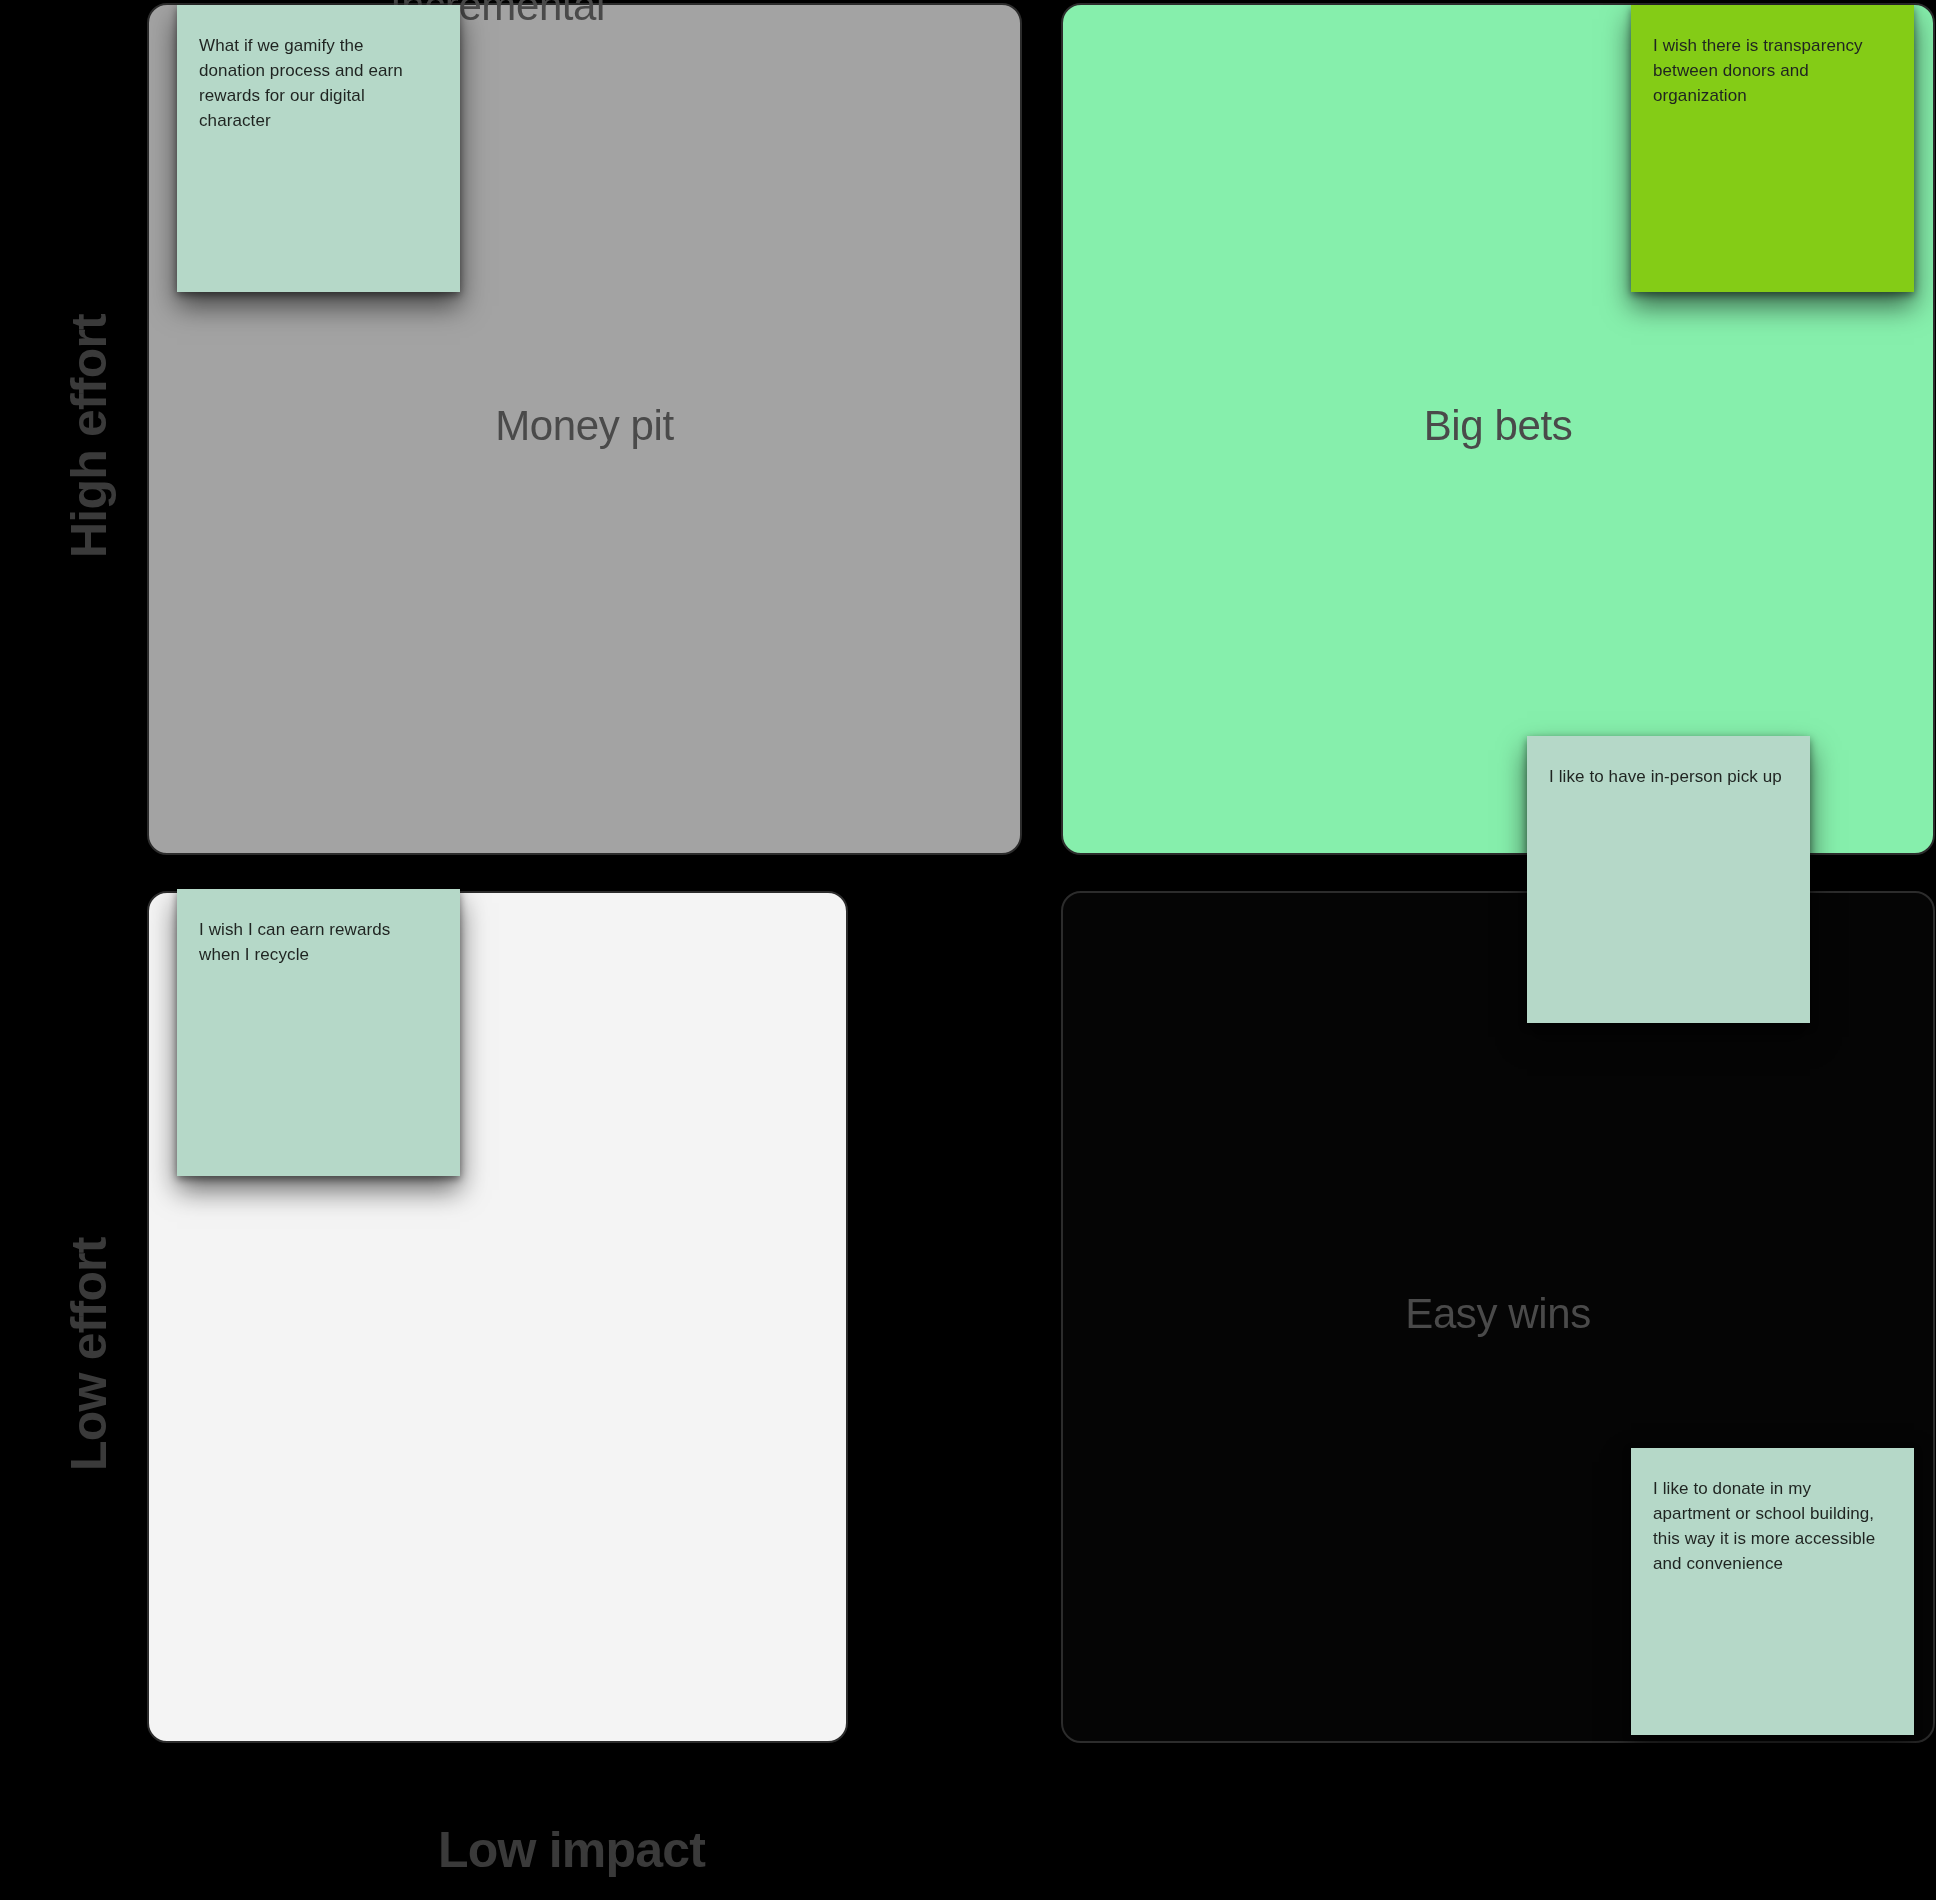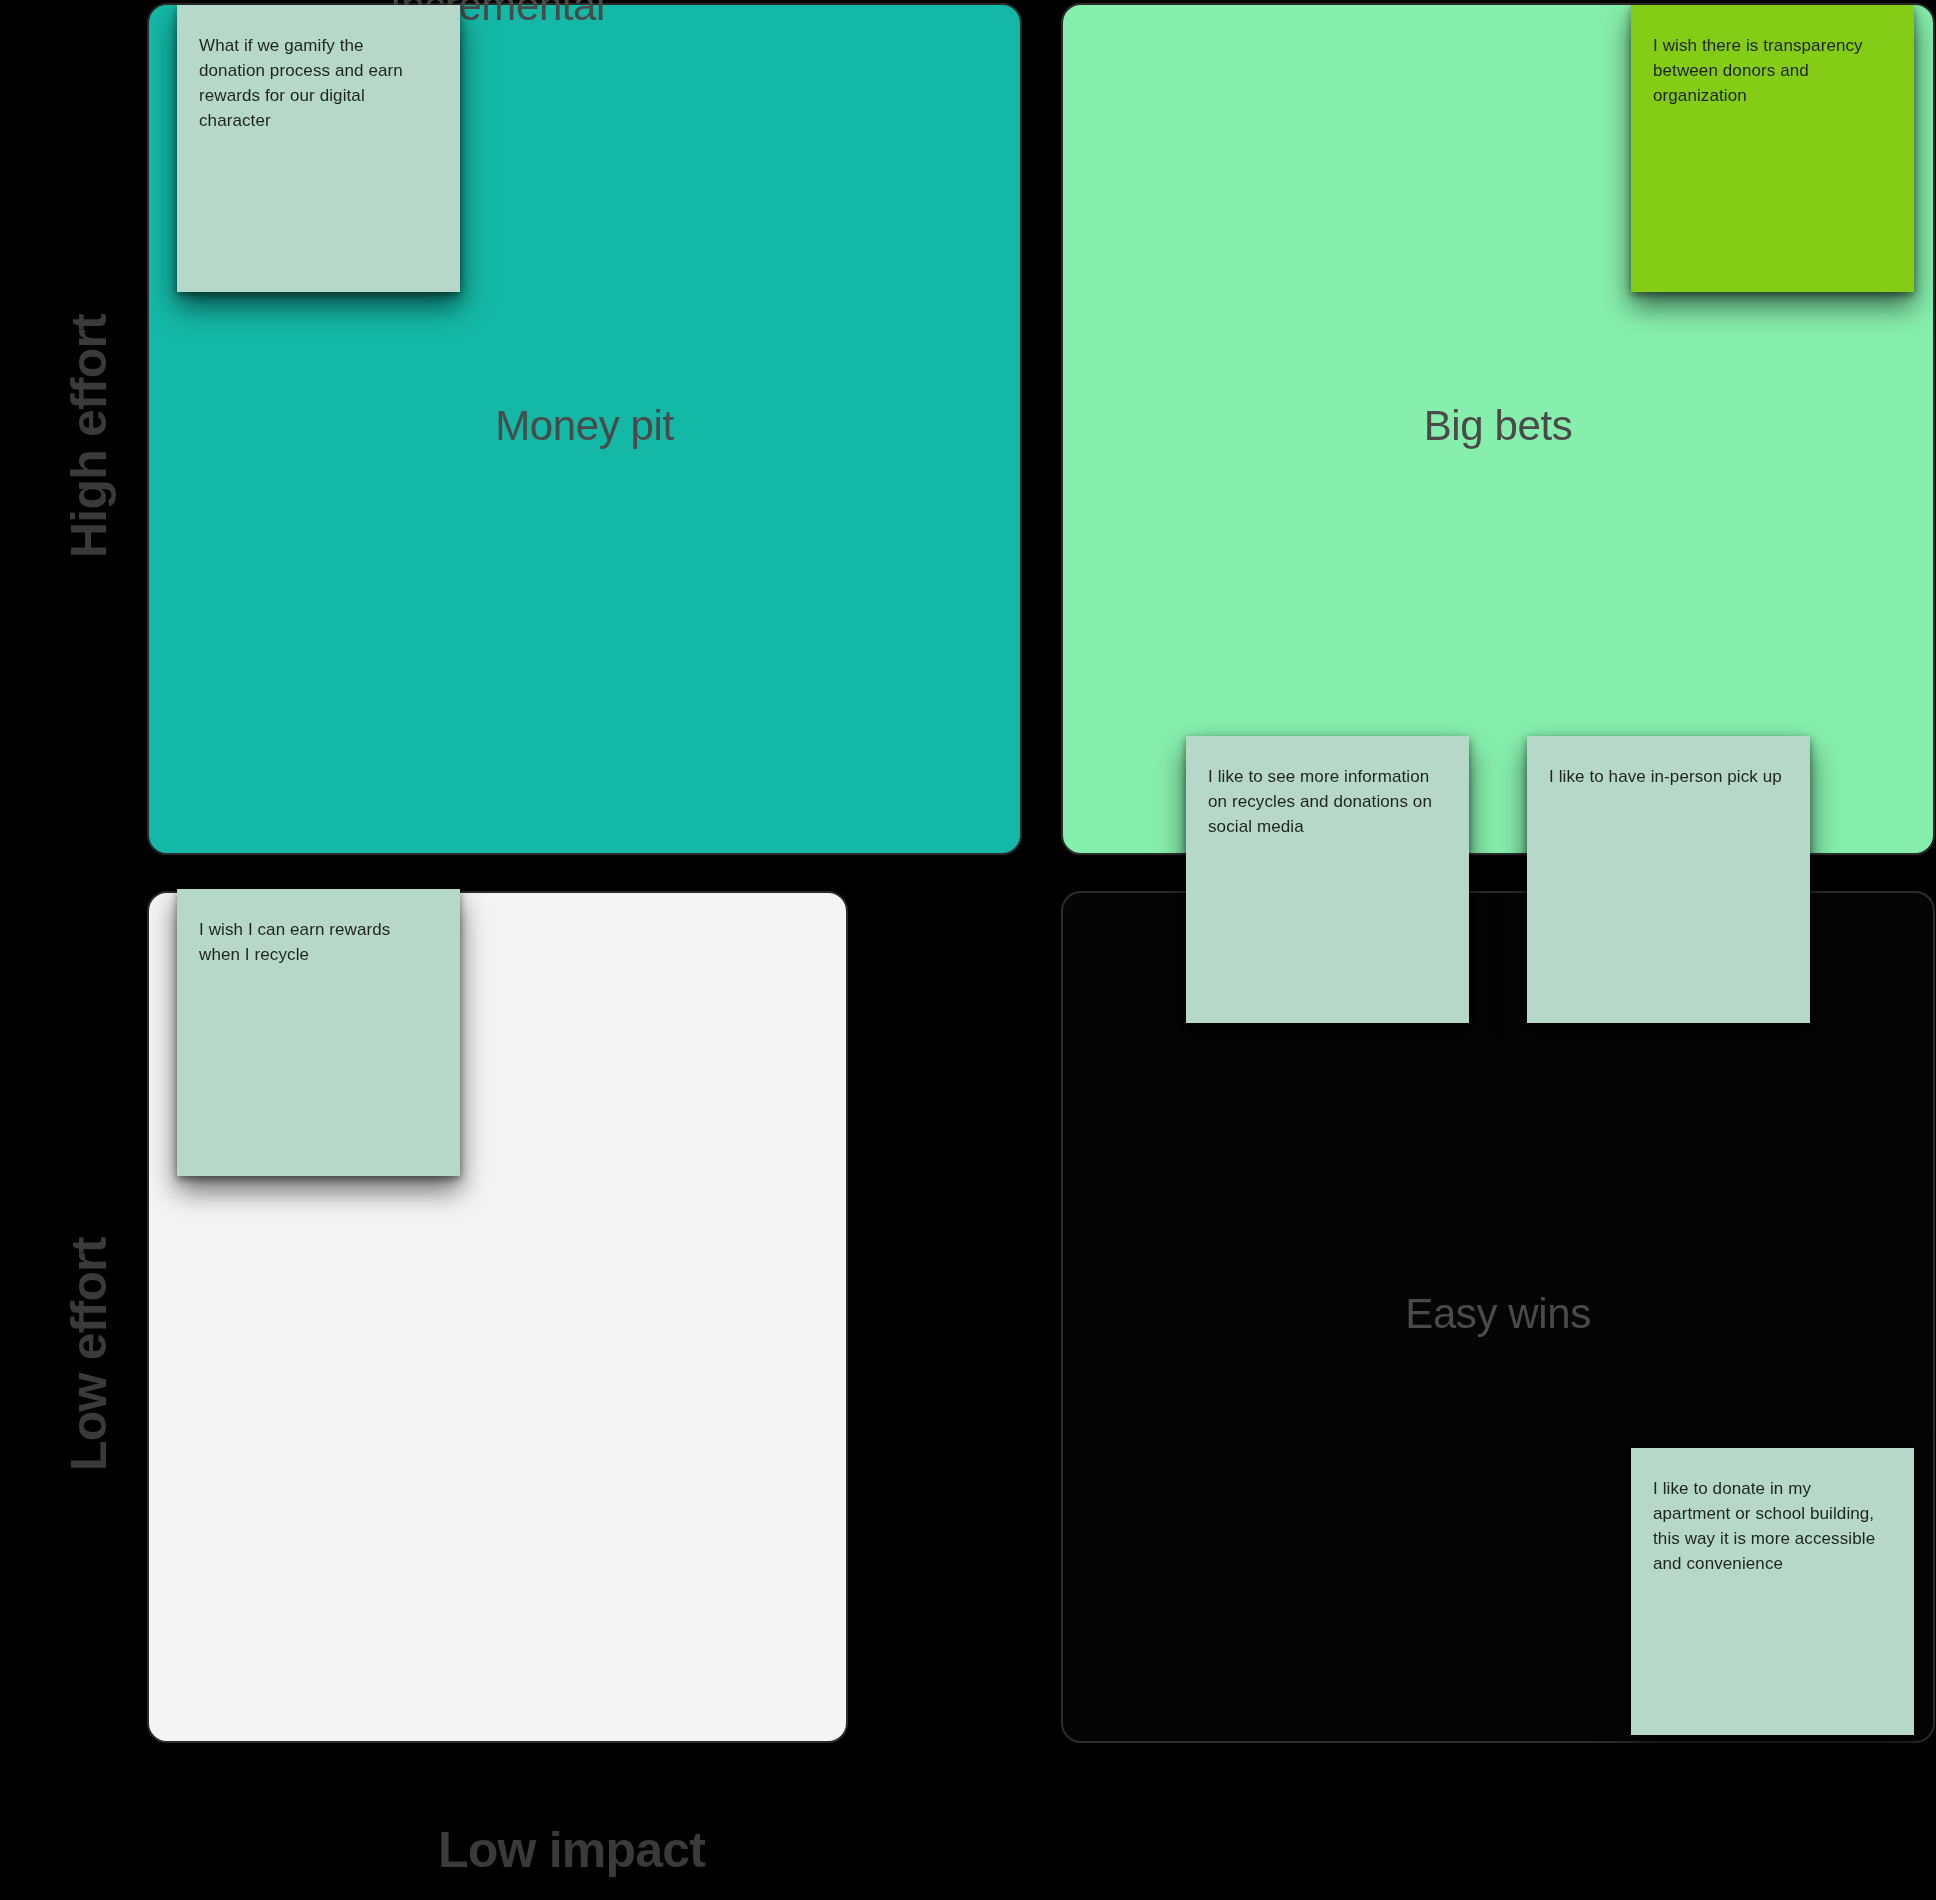--- a/index.html
+++ b/index.html
@@ -123,41 +123,40 @@
 
 <div id="board" style="background: rgb(0, 0, 0);">
 
   <div class="axis-label-v" id="label-high-effort">High effort</div>
 
   <div class="axis-label-v" id="label-low-effort">Low effort</div>
 
   <div class="axis-label-h" id="label-low-impact">Low impact</div>
 
 
-  <div class="quadrant" id="q-money-pit" style="background: #14b8a6;">
+  <div class="quadrant" id="q-money-pit" style="background: #a3a3a3;">
     <div class="q-title">Money pit</div>
   </div>
 
   <div class="quadrant" id="q-big-bets" style="background: #86efac;">
     <div class="q-title">Big bets</div>
   </div>
 
   <div class="quadrant" id="q-incremental" style="background: rgb(244, 244, 244);">
     <div class="q-title">Incremental</div>
   </div>
 
   <div class="quadrant" id="q-easy-wins" style="background: rgb(5, 5, 5);">
     <div class="q-title">Easy wins</div>
   </div>
 
   <div class="sticky" id="note-gamify" style="background: rgb(181, 216, 200); color: rgb(31, 36, 33);">What if we gamify the donation process and earn rewards for our digital character</div>
 
   <div class="sticky" id="note-transparency" style="background: #84cc16; color: rgb(31, 36, 33);">I wish there is transparency between donors and organization</div>
 
-  <div class="sticky" id="note-socialmedia" style="background: rgb(181, 216, 200); color: rgb(31, 36, 33);">I like to see more information on recycles and donations on social media</div>
 
   <div class="sticky" id="note-pickup" style="background: rgb(181, 216, 200); color: rgb(31, 36, 33);">I like to have in-person pick up</div>
 
   <div class="sticky" id="note-recycle" style="background: rgb(181, 216, 200); color: rgb(31, 36, 33);">I wish I can earn rewards when I recycle</div>
 
   <div class="sticky" id="note-donate" style="background: rgb(181, 216, 200); color: rgb(31, 36, 33);">I like to donate in my apartment or school building, this way it is more accessible and convenience</div>
 
 </div>
 
 

